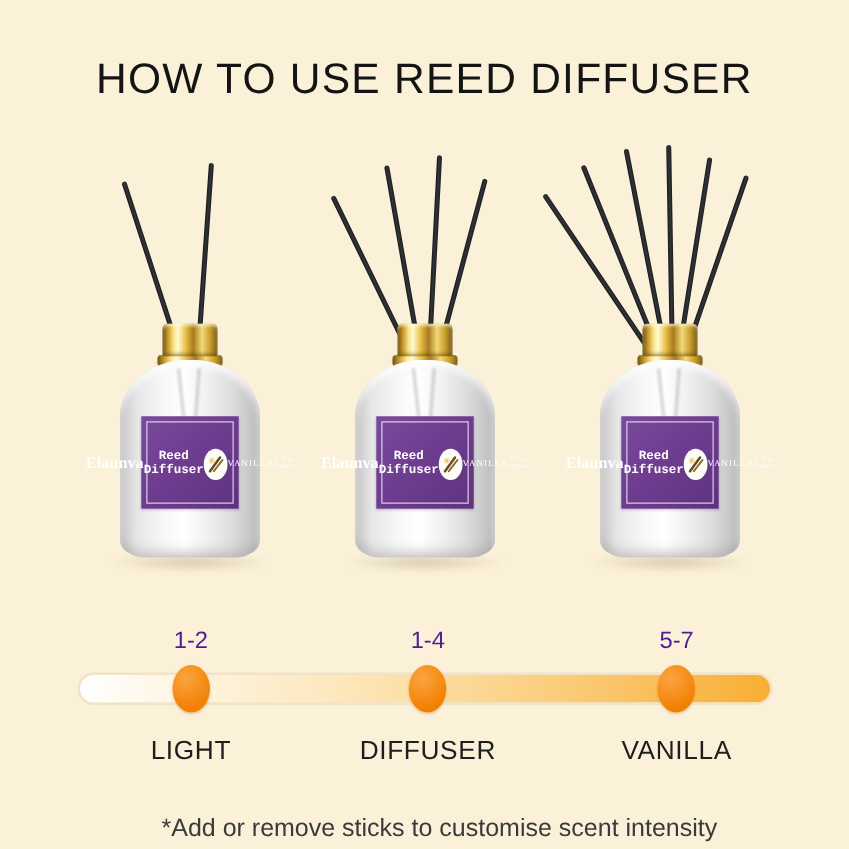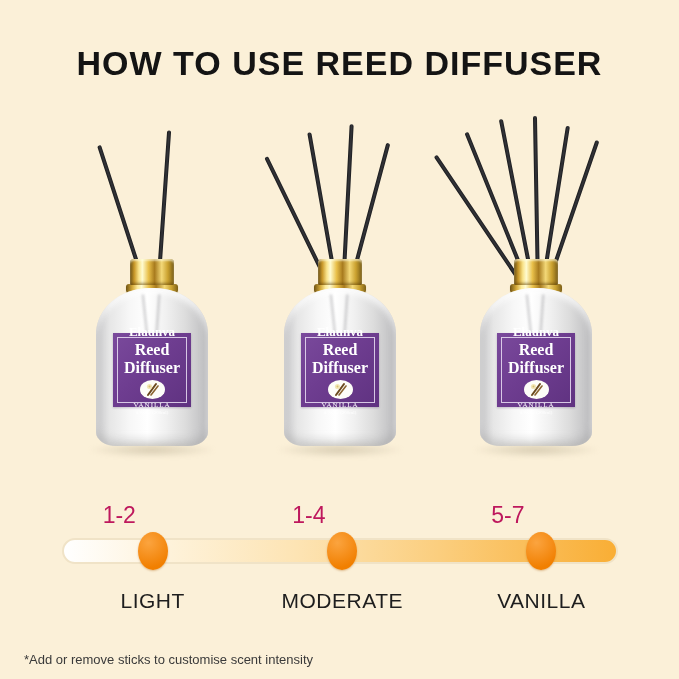--- a/index.html
+++ b/index.html
@@ -1,21 +1,21 @@
 <!DOCTYPE html>
 <html><head>
 <meta charset="utf-8">
 <style>
   * { margin:0; padding:0; box-sizing:border-box; }
   html,body { width:679px; height:679px; }
   body { font-family:"Liberation Sans", sans-serif; background:#FBF0D8; overflow:hidden; }
   .canvas { position:relative; width:679px; height:679px; background:#FBF0D8; }
 
   
-  .title { text-align:center; padding-top:44px; font-size:34px; font-weight:700;
+  .title { text-align:center; padding-top:44px; font-size:34px; font-weight:400;
            letter-spacing:1px; color:#141414; }
 
   
   .bottles-row { position:relative; height:310px; margin-top:55px; }
   .diffuser { position:absolute; bottom:0; width:186px; height:310px; }
 
   
   .sticks { position:absolute; left:50%; bottom:158px; width:0; height:0; }
   .stick { position:absolute; bottom:0; width:4px; background:linear-gradient(90deg,#17181a,#34353a 50%,#1b1c1f);
            transform-origin:bottom center; border-radius:2px; }
@@ -39,51 +39,51 @@
           filter:blur(1px); border-radius:2px; }
   .inner-reed.r1 { left:48px; transform:rotate(-6deg); }
   .inner-reed.r2 { left:60px; transform:rotate(4deg); }
 
   
   .label { position:absolute; left:50%; transform:translateX(-50%); top:45px; width:78px; height:74px;
            background:linear-gradient(135deg,#7a4a9c 0%,#6e3d90 45%,#5f3280 100%);
            display:flex; align-items:center; justify-content:center;
            box-shadow:0 1px 2px rgba(60,30,80,.25); }
   .label-inner { width:70px; height:66px; border:1px solid rgba(235,225,245,.85);
-           display:flex; flex-direction:column; align-items:center; justify-content:center;
+           display:flex; flex-direction:row; align-items:center; justify-content:center;
            color:#fff; text-align:center; }
   .brand { font-family:"Liberation Serif", serif; font-weight:700; font-size:13px; line-height:1.15; }
-  .product { font-family:Liberation Serif, serif; font-weight:700; font-size:16px; margin-top:2px; }
+  .product { font-family:Liberation Mono, monospace; font-weight:700; font-size:10px; margin-top:2px; }
   .scent-circle { width:25px; height:25px; border-radius:50%; background:#fdfdf8; margin-top:3px;
            display:flex; align-items:center; justify-content:center; }
   .scent { font-family:"Liberation Serif", serif; font-size:7px; letter-spacing:1px; margin-top:2px;text-align:right; }
   .size { font-family:"Liberation Serif", serif; font-size:5px; margin-top:1px; opacity:.9; }
 
   
   .bottle-shadow { position:absolute; left:50%; transform:translateX(-50%); bottom:-10px; width:130px; height:16px;
            border-radius:50%;
            background:radial-gradient(ellipse at center, rgba(160,148,120,.38) 0%, rgba(160,148,120,0) 70%);
            filter:blur(2px); }
 
   
   .intensity { position:relative; width:556px; height:26px; margin:90px auto 0; }
   .bar { position:absolute; inset:0; border-radius:14px;
          border:2px solid #F0E3C7;
          background:linear-gradient(90deg,#FFFFFF 0%,#FEF3DC 18%,#FDE4B4 42%,#FBCE7E 68%,#F9AE35 100%); }
   .level { position:absolute; top:0; width:0; height:26px; }
   .dot { position:absolute; left:-15px; top:-6px; width:30px; height:38px; border-radius:50%;
          background:radial-gradient(circle at 35% 28%, #FBA43F 0%, #F17F00 75%);
          box-shadow:0 1px 2px rgba(170,90,0,.35); }
-  .range { position:absolute; left:-50px; top:-36px; width:100px; text-align:left;
-         font-size:23px; color:#be185d; }
+  .range { position:absolute; left:-50px; top:-36px; width:100px; text-align:center;
+         font-size:19px; color:#4c1d95; }
   .level-name { position:absolute; left:-70px; top:40px; width:140px; text-align:center;
          font-size:21px; color:#1E1E1E; letter-spacing:.5px;margin-top:11px; }
 
   
-  .footnote { margin-top:88px; text-align:left; font-size:13px; color:#3A3A3A; padding-left:24px; }
+  .footnote { margin-top:88px; text-align:center; font-size:20px; color:#3A3A3A; padding-left:24px; }
 </style>
 </head>
 <body>
 
 <div class="canvas">
 
   <h1 class="title">HOW TO USE REED DIFFUSER</h1>
 
   <div class="bottles-row">
 
@@ -190,21 +190,21 @@
 
     <div class="level" style="left: 16.4%;">
       <div class="range">1-2</div>
       <div class="dot"></div>
       <div class="level-name">LIGHT</div>
     </div>
 
     <div class="level" style="left: 50.5%;">
       <div class="range">1-4</div>
       <div class="dot"></div>
-      <div class="level-name">MODERATE</div>
+      <div class="level-name">DIFFUSER</div>
     </div>
 
     <div class="level" style="left: 86.3%;">
       <div class="range">5-7</div>
       <div class="dot"></div>
       <div class="level-name">VANILLA</div>
     </div>
   </div>
 
   <div class="footnote">*Add or remove sticks to customise scent intensity</div>

